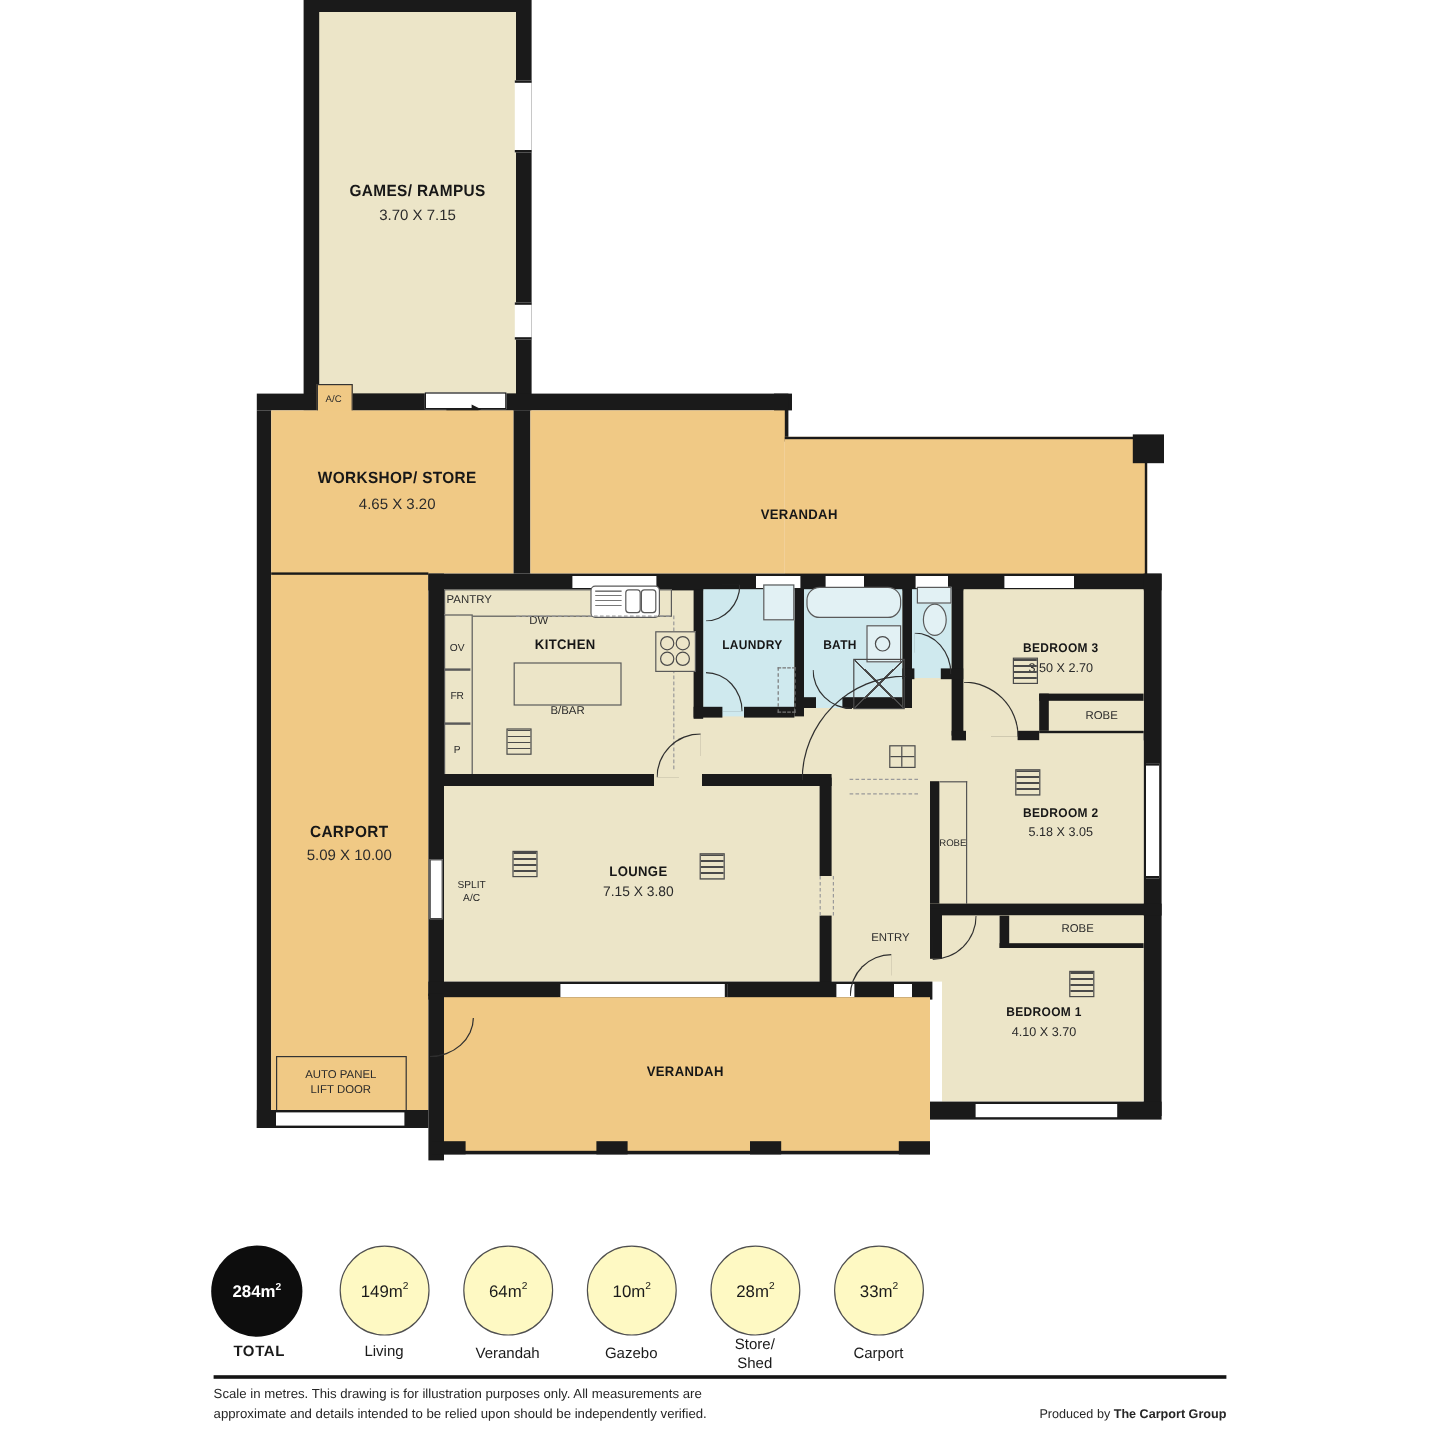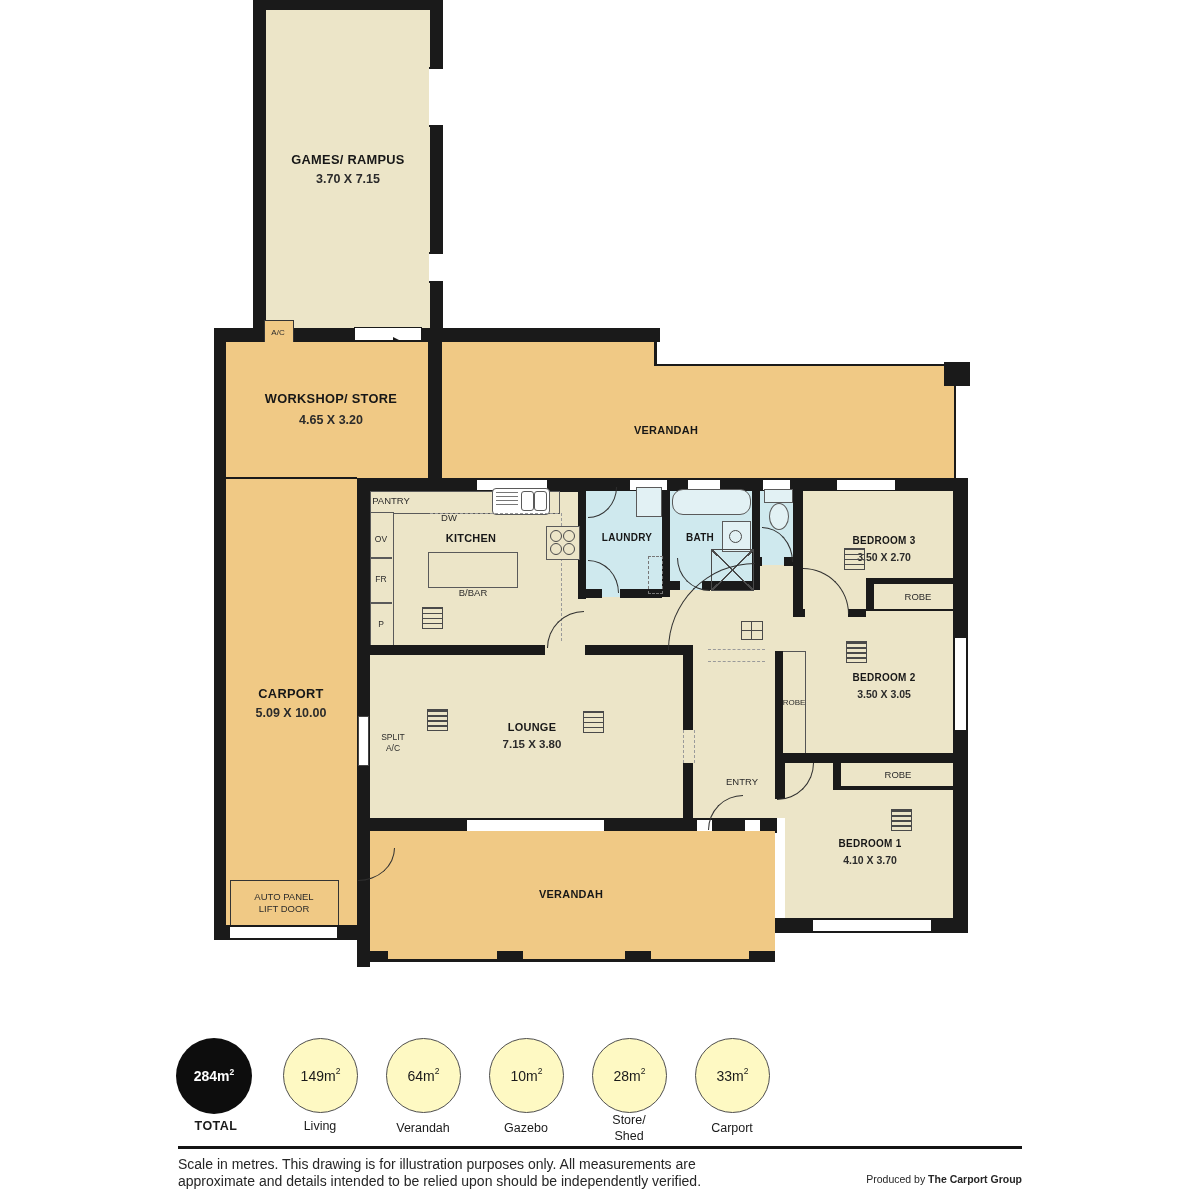--- a/index.html
+++ b/index.html
@@ -7,21 +7,21 @@
         font-family:"Liberation Sans", sans-serif;color:#1a1a1a;}
   .abs{position:absolute;}
   .wall{position:absolute;background:#1a1a1a;}
   .tan{position:absolute;background:#f0c985;}
   .cream{position:absolute;background:#ece5c8;}
   .blue{position:absolute;background:#cfe9ee;}
   .white{position:absolute;background:#ffffff;}
   .thinline{position:absolute;background:#1a1a1a;}
   .rlabel{position:absolute;transform:translate(-50%,-50%) scaleX(.95);font-weight:700;
           white-space:pre-line;text-align:center;color:#171717;letter-spacing:.3px;line-height:1.25;}
-  .dimlabel{position:absolute;transform:translate(-50%,-50%);font-weight:700;color:#2b2b2b;
+  .dimlabel{position:absolute;transform:translate(-50%,-50%);font-weight:400;color:#2b2b2b;
           white-space:nowrap;text-align:center;}
   .tinylabel{position:absolute;transform:translate(-50%,-50%);font-weight:400;color:#2b2b2b;
           white-space:pre-line;text-align:center;line-height:1.3;}
   .f13{font-size:13.5px;} .f12{font-size:12.5px;} .f11{font-size:11.5px;} .f10{font-size:10.5px;}
   .f9{font-size:9.5px;} .f8{font-size:8.5px;} .f7{font-size:8px;}
   .box{position:absolute;border:1.2px solid #5a5a5a;background:#ece5c8;}
   .heat{position:absolute;width:19px;height:20px;border:1.2px solid #4a4a4a;
         background:repeating-linear-gradient(to bottom,#4a4a4a 0 1.5px,transparent 1.5px 5px);}
   .arc{position:absolute;border:0 solid #2e2e2e;background:transparent;}
   .dash-h{position:absolute;border-top:1.5px dashed #9a9a9a;border-bottom:1.5px dashed #9a9a9a;}
@@ -39,21 +39,21 @@
   .sum-circle{position:absolute;width:73px;height:73px;border-radius:50%;background:#fef9c3;
         border:1.6px solid #4f4f4f;display:flex;align-items:center;justify-content:center;
         font-size:14px;color:#1a1a1a;}
   .sum-circle sup{font-size:8.5px;margin-top:-9px;}
   .sum-circle.filled{background:#0d0d0d;border:none;color:#fff;font-weight:700;width:76px;height:76px;}
   .sum-label{position:absolute;width:110px;transform:translateX(-50%);text-align:center;
         font-size:12.5px;color:#1a1a1a;white-space:pre-line;line-height:1.3;}
   .sum-label.bold{font-weight:700;letter-spacing:.5px;}
   
   #footer-rule{position:absolute;left:178px;top:1146px;width:844px;height:2.5px;background:#141414;}
-  .foot{position:absolute;font-size:14px;color:#262626;}
+  .foot{position:absolute;font-size:11px;color:#262626;}
   
   .arrow-line{position:absolute;height:2px;background:#1a1a1a;}
   .arrow-head{position:absolute;width:0;height:0;border-top:4.5px solid transparent;
         border-bottom:4.5px solid transparent;border-left:8px solid #1a1a1a;}
   .tri-up{position:absolute;width:0;height:0;border-left:8px solid transparent;
         border-right:8px solid transparent;border-bottom:13px solid #111;}
 </style>
 </head>
 <body>
 
@@ -163,21 +163,21 @@
   <div class="dimlabel f10" style="left:884px;top:557px">3.50 X 2.70</div>
   <div class="heat" style="left:844px;top:548px"></div>
   <div class="cream" style="left:866px;top:578px;width:87px;height:31px;border-left:8px solid #1a1a1a;border-top:6px solid #1a1a1a;box-sizing:border-box"></div>
   <div class="tinylabel f9" style="left:918px;top:597px">ROBE</div>
   <div class="wall" style="left:793px;top:609px;width:12px;height:8px"></div>
   <div class="wall" style="left:848px;top:609px;width:18px;height:8px"></div>
   <div class="thinline" style="left:866px;top:609px;width:87px;height:2px"></div>
 
   <div class="cream" style="left:806px;top:617px;width:147px;height:136px"></div>
   <div class="rlabel f10" style="left:884px;top:678px">BEDROOM 2</div>
-  <div class="dimlabel f10" style="left:884px;top:694px">3.50 X 3.05</div>
+  <div class="dimlabel f10" style="left:884px;top:694px">5.18 X 3.05</div>
   <div class="heat" style="left:846px;top:641px"></div>
   <div class="wall" style="left:775px;top:651px;width:8px;height:102px"></div>
   <div class="cream" style="left:783px;top:651px;width:23px;height:102px;border-top:1.5px solid #555;border-right:1.5px solid #555;box-sizing:border-box"></div>
   <div class="tinylabel f7" style="left:794px;top:703px">ROBE</div>
   <div class="wall" style="left:775px;top:753px;width:193px;height:10px"></div>
 
   <div class="cream" style="left:785px;top:763px;width:168px;height:155px"></div>
   <div class="cream" style="left:833px;top:763px;width:120px;height:27px;border-left:8px solid #1a1a1a;border-bottom:4px solid #1a1a1a;box-sizing:border-box"></div>
   <div class="tinylabel f9" style="left:898px;top:775px">ROBE</div>
   <div class="rlabel f10" style="left:870px;top:844px">BEDROOM 1</div>

